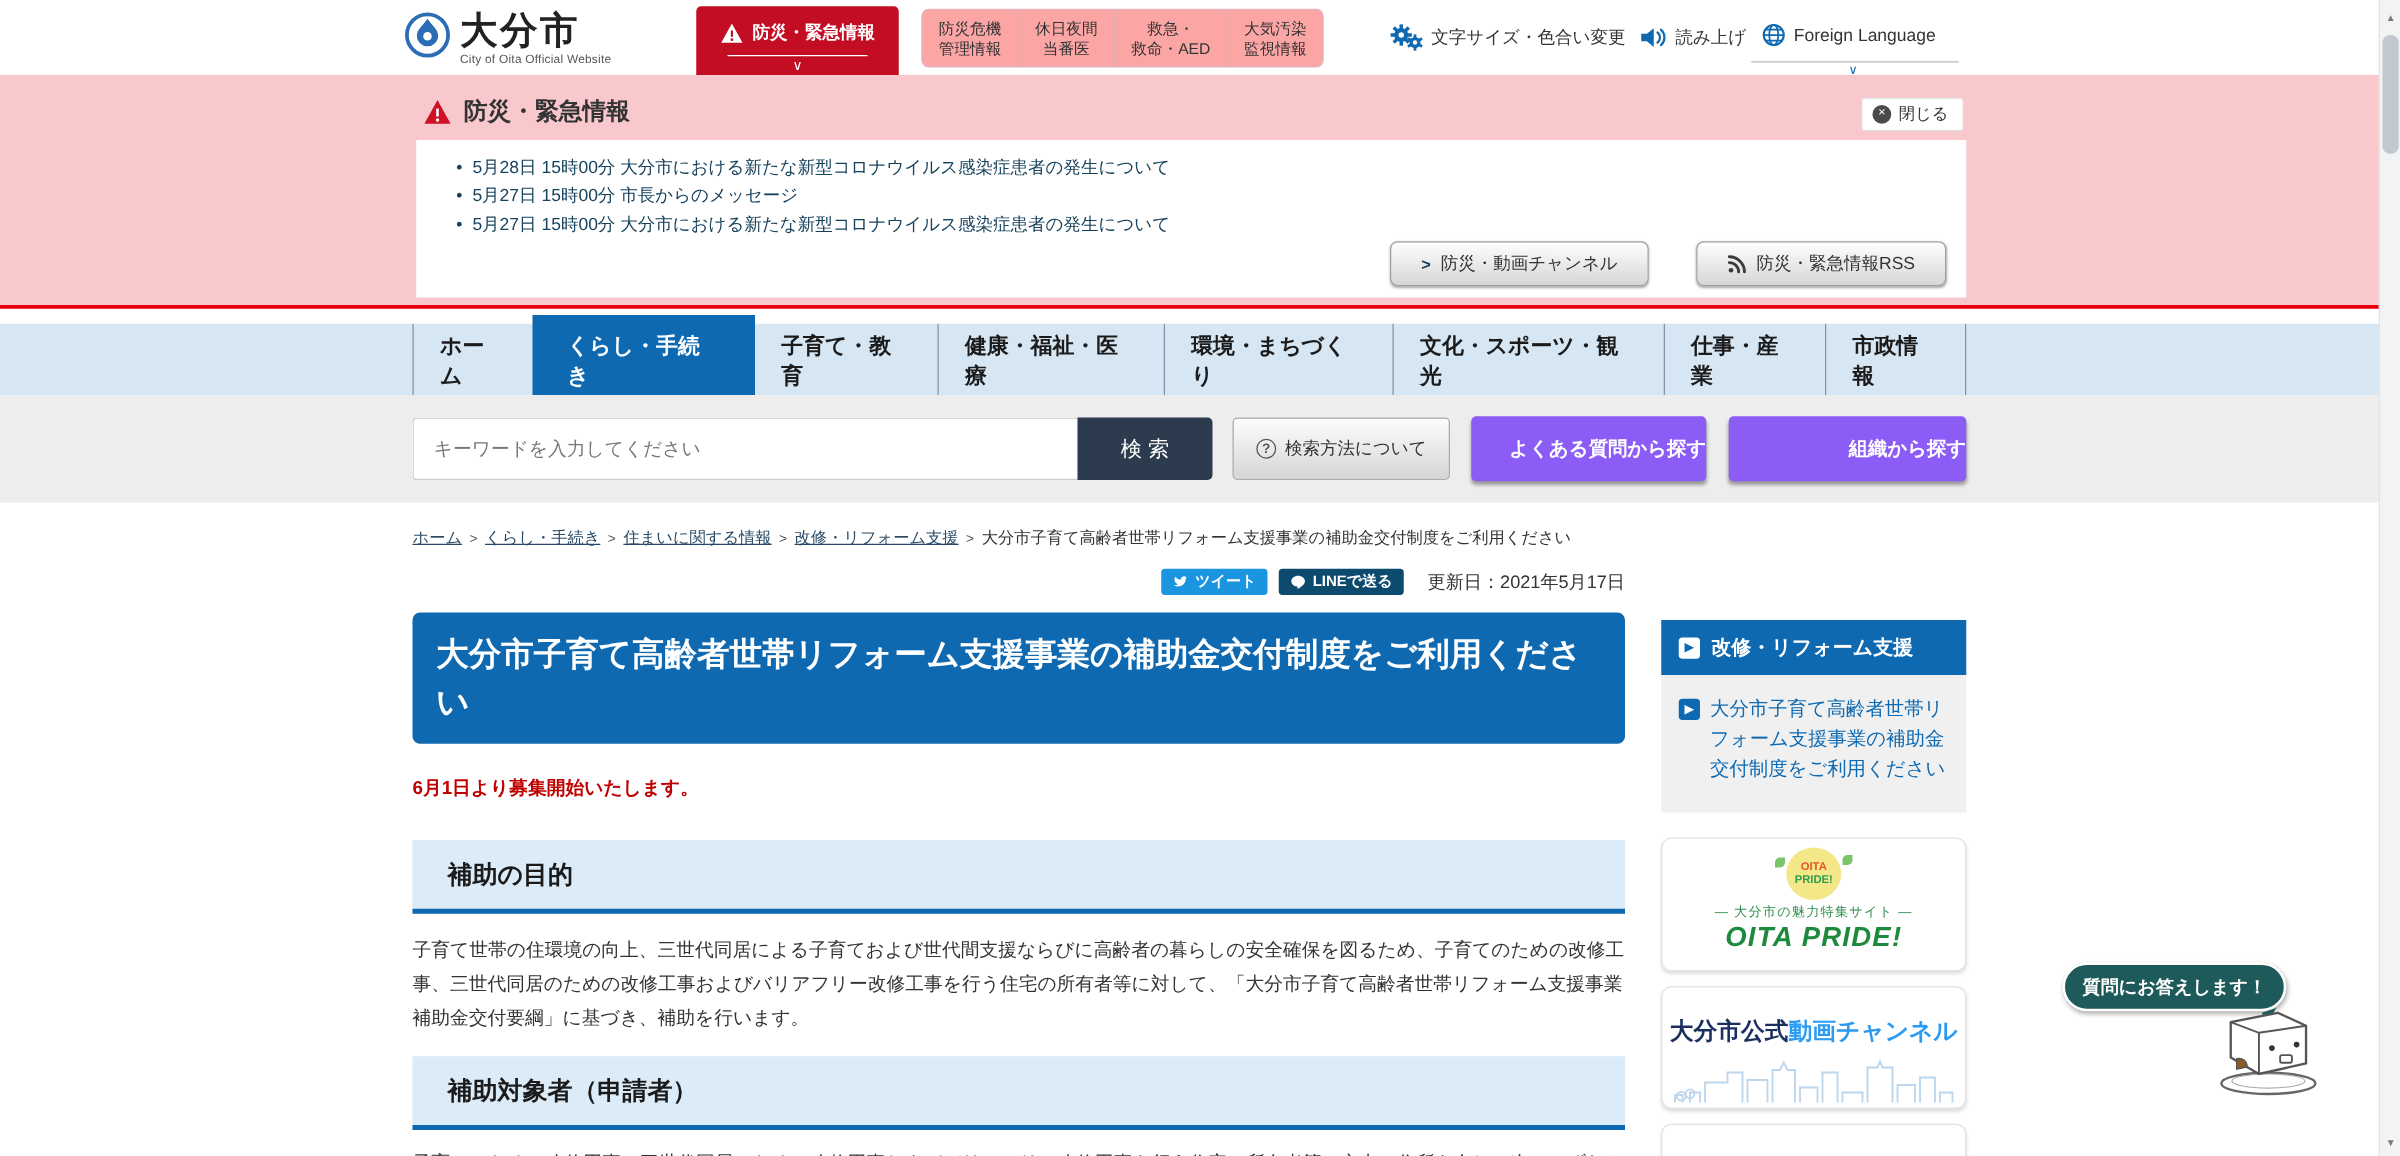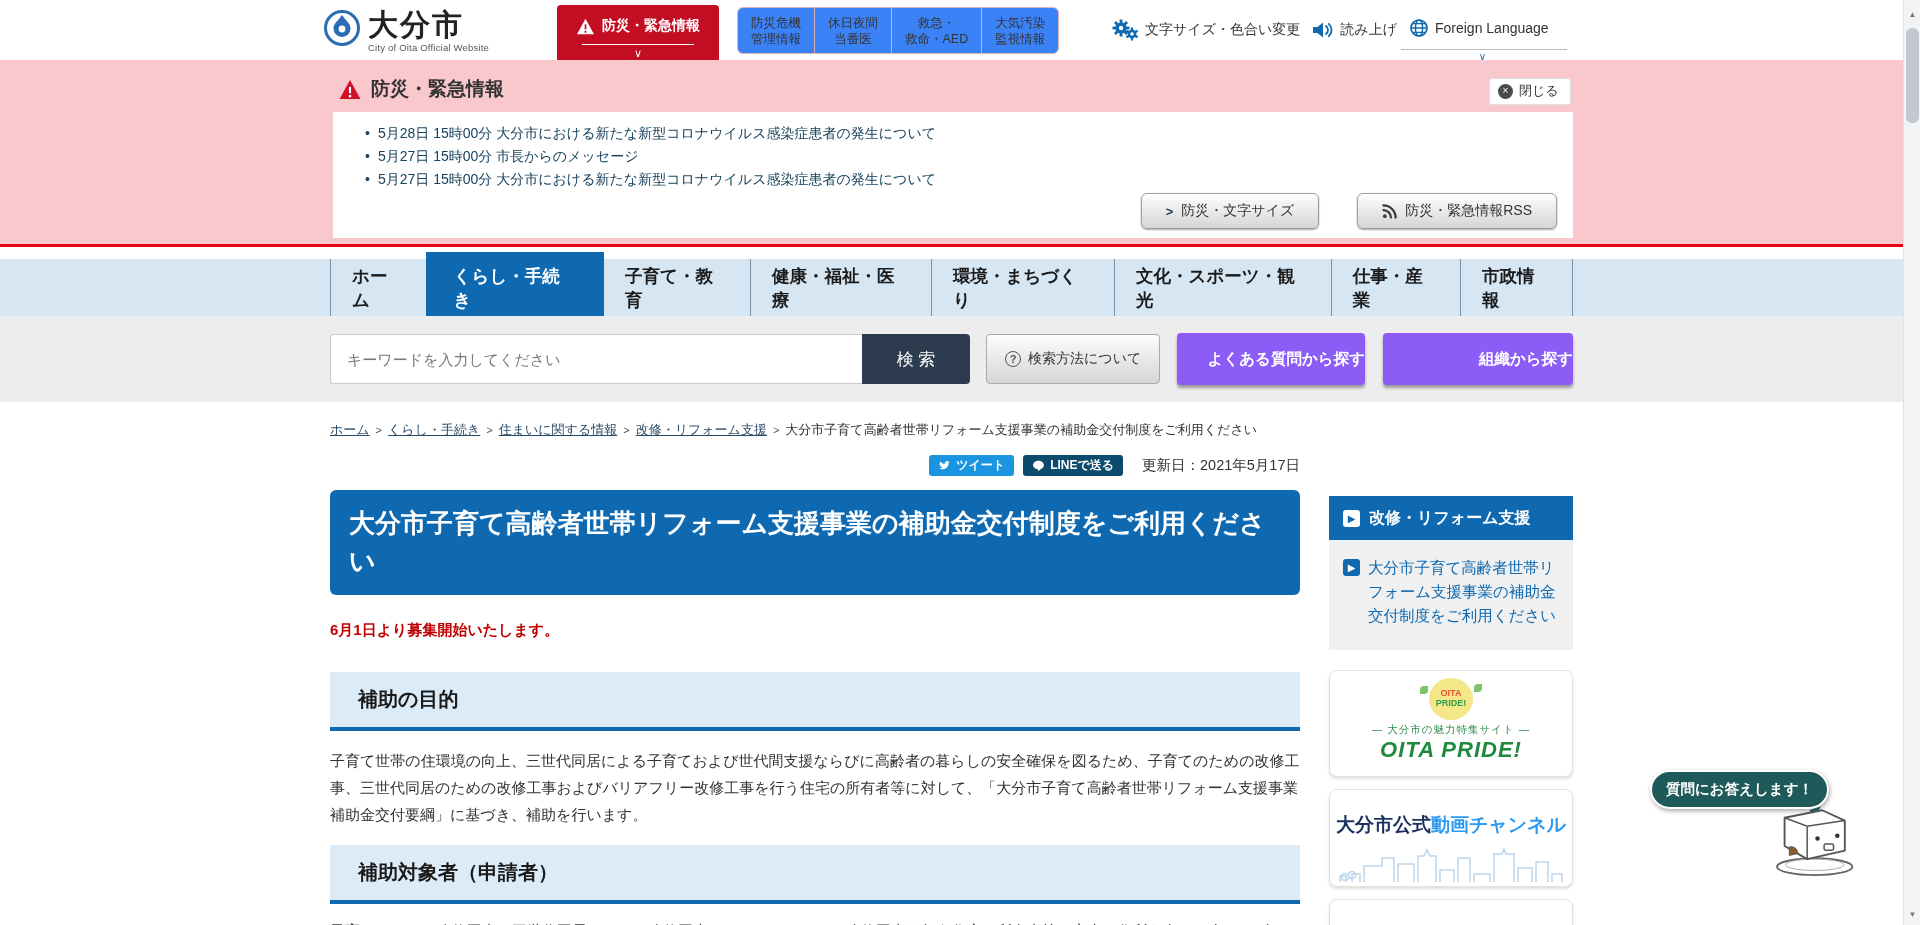--- a/index.html
+++ b/index.html
@@ -11,21 +11,21 @@
   #header-band { position:absolute; left:0; top:0; width:1920px; height:60px; background:#fff; }
   .logo { position:absolute; left:322px; top:8px; display:flex; align-items:flex-start; cursor:pointer; }
   .logo-mark { width:40px; height:40px; margin-right:6px; }
   .logo-text-main { font-size:30px; font-weight:bold; color:#222; line-height:34px; letter-spacing:2px; }
   .logo-text-sub { font-size:9.5px; color:#555; letter-spacing:.2px; }
   .emergency-btn { position:absolute; left:557px; top:5px; width:162px; height:67px; background:#c30d23; color:#fff;
     border:none; border-radius:4px 4px 0 0; cursor:pointer; display:flex; flex-direction:column; align-items:center; padding-top:12px; }
   .emergency-btn .row { display:flex; align-items:center; gap:7px; font-size:14px; font-weight:bold; }
   .emergency-btn .underline { width:112px; border-top:1px solid #fff; margin-top:9px; }
   .emergency-btn .chev { color:#fff; font-size:11px; line-height:11px; margin-top:3px; }
-  .quick-links { position:absolute; left:737px; top:7px; height:47px; display:flex; background:#3b82f6;
+  .quick-links { position:absolute; left:737px; top:7px; height:47px; display:flex; background:#fca5a5;
     border:1px solid #e2b3bb; border-radius:6px; overflow:hidden; }
   .quick-link { display:flex; flex-direction:column; justify-content:center; align-items:center; padding:0 13px;
     font-size:12.5px; color:#333; line-height:16px; cursor:pointer; text-align:center; }
   .quick-link + .quick-link { border-left:1px solid #dfaab3; }
   .tools { position:absolute; left:1112px; top:0; height:60px; display:flex; align-items:center; gap:12px; }
   .tool { display:flex; align-items:center; gap:6px; font-size:14px; color:#333; cursor:pointer; }
   .tool-lang { position:relative; padding-bottom:4px; }
   .tool-lang .lang-underline { position:absolute; left:-8px; right:-18px; bottom:-8px; border-top:1px solid #bbb; }
   .tool-lang .lang-chev { position:absolute; left:50%; bottom:-20px; color:#0e69b1; font-size:10px; }
 
@@ -269,21 +269,21 @@
           <a>5月27日 15時00分 市長からのメッセージ</a>
         </li>
         <li>
           <span class="blt">•</span>
           <a>5月27日 15時00分 大分市における新たな新型コロナウイルス感染症患者の発生について</a>
         </li>
       </ul>
       <div class="banner-buttons">
         <button class="gray-btn">
           <span class="chev-r">&gt;</span>
-          <span>防災・文字サイズ</span>
+          <span>防災・動画チャンネル</span>
         </button>
         <button class="gray-btn">
           <svg width="15" height="15" viewBox="0 0 16 16">
             <circle cx="3" cy="13" r="2" fill="#3a3a3a"></circle>
             <path d="M1.5 6.5A8 8 0 0 1 9.5 14.5" stroke="#3a3a3a" stroke-width="2.4" fill="none" stroke-linecap="round"></path>
             <path d="M1.5 1.5A13 13 0 0 1 14.5 14.5" stroke="#3a3a3a" stroke-width="2.4" fill="none" stroke-linecap="round"></path>
           </svg>
           <span>防災・緊急情報RSS</span>
         </button>
       </div>

